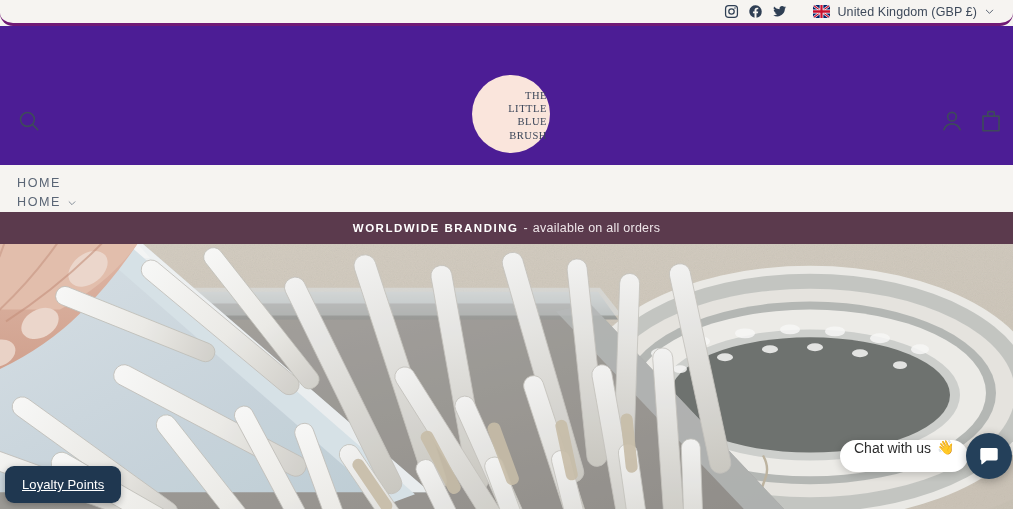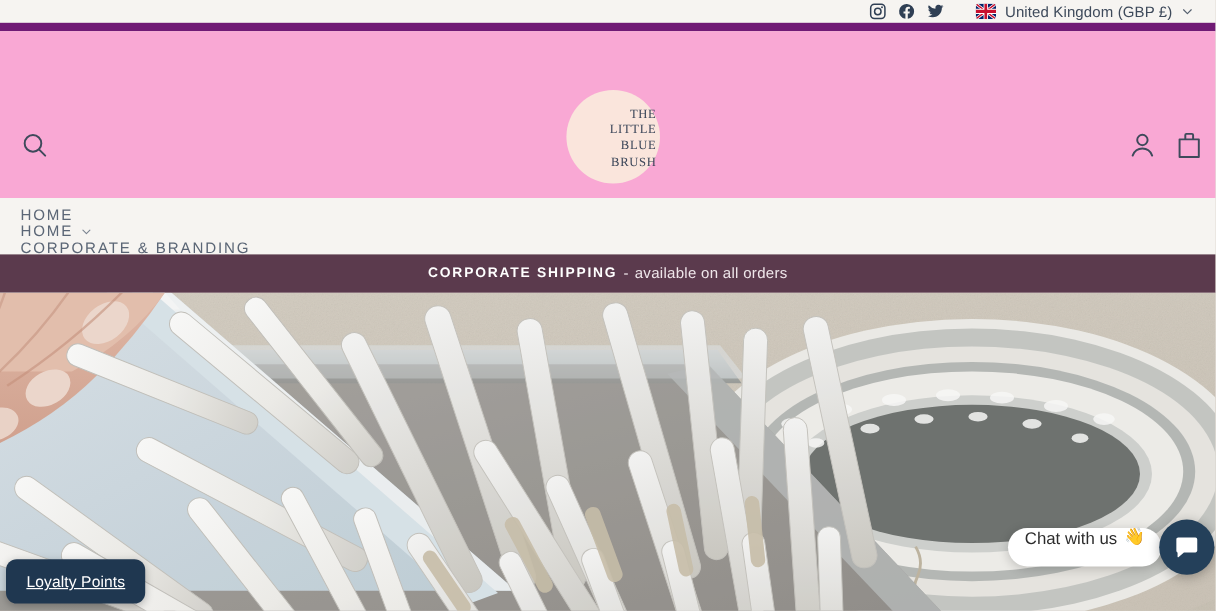--- a/index.html
+++ b/index.html
@@ -14,25 +14,26 @@
     font-family: "Liberation Sans", sans-serif;
     background: #f6f4f1;
     color: #3e4a5b;
     position: relative;
   }
 
   
   .topbar {
     height: 26px;
     background: #f6f4f1;
-    border-bottom: 7px solid #701a75;
+    border-bottom: 3px solid #701a75;
     display: flex;
     align-items: center;
     justify-content: flex-end;
     padding: 0 18px 0 0;
+    border-radius: 13px;
   }
   .social-group {
     display: flex;
     align-items: center;
     gap: 9px;
     margin-right: 26px;
   }
   .social-ico {
     width: 15px; height: 15px;
     display: block;
@@ -62,21 +63,21 @@
     width: 11px; height: 11px;
     display: block;
     color: #55606f;
   }
   .locale-caret svg { display: block; width: 100%; height: 100%; }
 
   
   .header {
     position: relative;
     height: 139px;
-    background: #f9a8d4;
+    background: #4c1d95;
   }
   .hdr-icon {
     position: absolute;
     width: 26px; height: 26px;
     color: #3e4a5b;
     cursor: pointer;
     top: 82px;
   }
   .hdr-icon svg { display: block; width: 100%; height: 100%; }
   .ico-search  { left: 16px; }
@@ -308,28 +309,25 @@
     <span>HOME</span>
     <span class="nav-caret">
       <svg viewBox="0 0 24 24" fill="none" stroke="currentColor" stroke-width="2.2" stroke-linecap="round" stroke-linejoin="round">
           <polyline points="5,9 12,16 19,9"></polyline>
         </svg>
     </span>
   </div>
 
 
 
-  <div class="nav-item">
-    <span>CORPORATE &amp; BRANDING</span>
-  </div>
 
 </nav>
 
 <div class="ship-banner">
-  <span class="ship-strong">CORPORATE SHIPPING</span>
+  <span class="ship-strong">WORLDWIDE BRANDING</span>
   <span class="ship-dash">-</span>
   <span class="ship-rest">available on all orders</span>
 </div>
 
 <div class="hero">
   <div class="hero-art">
     <svg viewBox="0 0 1013 284" preserveAspectRatio="none">
       <defs>
         <linearGradient id="sand" x1="0" y1="0" x2="0.3" y2="1">
           <stop offset="0" stop-color="#d8d1c5"></stop>

